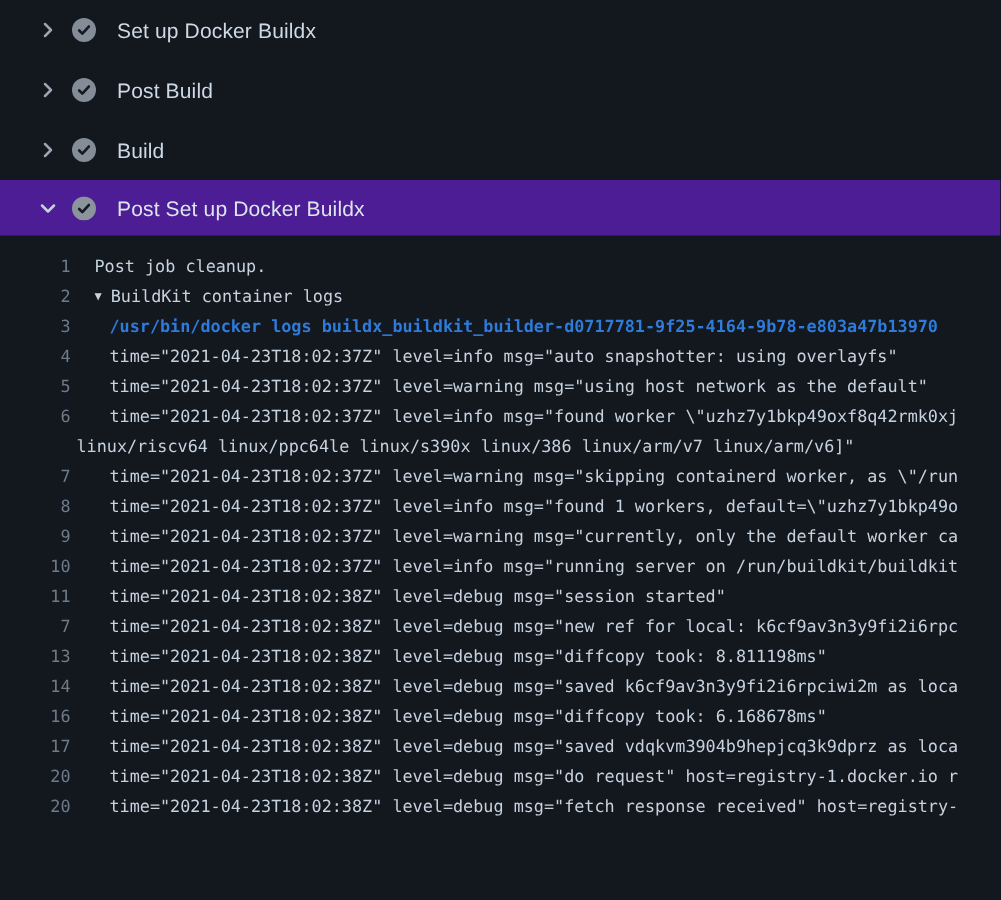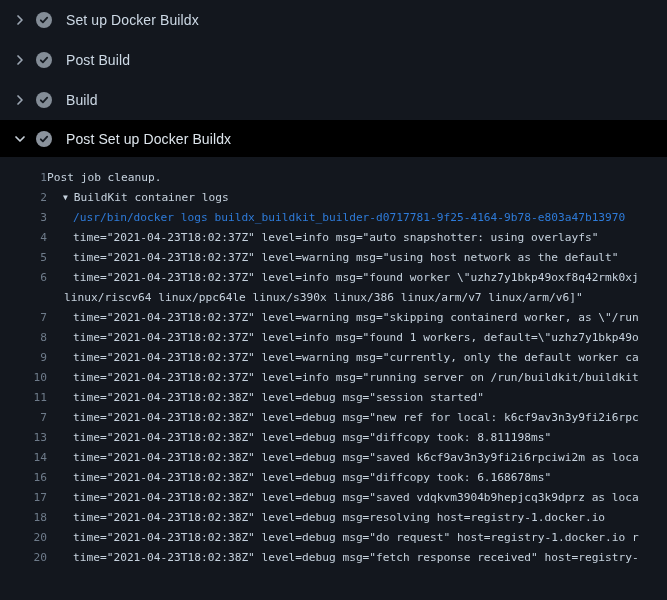--- a/index.html
+++ b/index.html
@@ -7,26 +7,26 @@
   body {
     background: #13171e;
     font-family: "Liberation Sans", sans-serif;
     color: #cdd9e5;
   }
   .steps-panel { width: 100%; }
   .step-row {
     display: flex;
     align-items: center;
     height: 40px;
-    padding-left: 12px;
+    padding-left: 24px;
     cursor: pointer;
   }
   .step-row.expanded {
     height: 37px;
-    background: #000000;
+    background: #4c1d95;
   }
   .chev {
     width: 16px; height: 16px;
     display: inline-flex; align-items: center; justify-content: center;
     flex: 0 0 16px;
   }
   .check {
     width: 16px; height: 16px;
     margin-left: 8px;
     display: inline-flex; align-items: center; justify-content: center;
@@ -53,27 +53,27 @@
     overflow: hidden;
   }
   .num {
     flex: 0 0 47px;
     width: 47px;
     text-align: right;
     color: #6e7b8a;
     cursor: pointer;
   }
   .txt { color: #c6d2de; }
-  .kind-top .txt   { }
+  .kind-top .txt   { margin-left: 16px; }
   .kind-group      { cursor: pointer; }
   .kind-group .tri { margin-left: 16px; font-size: 8px; color: #c6d2de; line-height: 20px; }
   .kind-group .txt { margin-left: 6px; }
   .kind-log .txt, .kind-command .txt { margin-left: 26px; }
-  .kind-command .txt { color: #2e7bd9; font-weight: 400; }
-  .kind-wrap .txt  { margin-left: 17px; }
+  .kind-command .txt { color: #2e7bd9; font-weight: 700; }
+  .kind-wrap .txt  { margin-left: 4px; }
 </style>
 </head>
 <body>
 
 <div class="steps-panel">
 
   <div class="step-row">
     <span class="chev">
       <svg width="16" height="16" viewBox="0 0 16 16">
           <path d="M6 4l4 4-4 4" stroke="#9aa5b1" stroke-width="1.7" fill="none" stroke-linecap="round" stroke-linejoin="round"></path>
@@ -146,16 +146,15 @@
     <div class="log-row kind-log"><span class="num">7</span><span class="txt">time="2021-04-23T18:02:37Z" level=warning msg="skipping containerd worker, as \"/run</span></div>
     <div class="log-row kind-log"><span class="num">8</span><span class="txt">time="2021-04-23T18:02:37Z" level=info msg="found 1 workers, default=\"uzhz7y1bkp49o</span></div>
     <div class="log-row kind-log"><span class="num">9</span><span class="txt">time="2021-04-23T18:02:37Z" level=warning msg="currently, only the default worker ca</span></div>
     <div class="log-row kind-log"><span class="num">10</span><span class="txt">time="2021-04-23T18:02:37Z" level=info msg="running server on /run/buildkit/buildkit</span></div>
     <div class="log-row kind-log"><span class="num">11</span><span class="txt">time="2021-04-23T18:02:38Z" level=debug msg="session started"</span></div>
     <div class="log-row kind-log"><span class="num">7</span><span class="txt">time="2021-04-23T18:02:38Z" level=debug msg="new ref for local: k6cf9av3n3y9fi2i6rpc</span></div>
     <div class="log-row kind-log"><span class="num">13</span><span class="txt">time="2021-04-23T18:02:38Z" level=debug msg="diffcopy took: 8.811198ms"</span></div>
     <div class="log-row kind-log"><span class="num">14</span><span class="txt">time="2021-04-23T18:02:38Z" level=debug msg="saved k6cf9av3n3y9fi2i6rpciwi2m as loca</span></div>
     <div class="log-row kind-log"><span class="num">16</span><span class="txt">time="2021-04-23T18:02:38Z" level=debug msg="diffcopy took: 6.168678ms"</span></div>
     <div class="log-row kind-log"><span class="num">17</span><span class="txt">time="2021-04-23T18:02:38Z" level=debug msg="saved vdqkvm3904b9hepjcq3k9dprz as loca</span></div>
-    <div class="log-row kind-log"><span class="num">18</span><span class="txt">time="2021-04-23T18:02:38Z" level=debug msg=resolving host=registry-1.docker.io</span></div>
     <div class="log-row kind-log"><span class="num">20</span><span class="txt">time="2021-04-23T18:02:38Z" level=debug msg="do request" host=registry-1.docker.io r</span></div>
     <div class="log-row kind-log"><span class="num">20</span><span class="txt">time="2021-04-23T18:02:38Z" level=debug msg="fetch response received" host=registry-</span></div>
   </div>
 
 </body></html>

